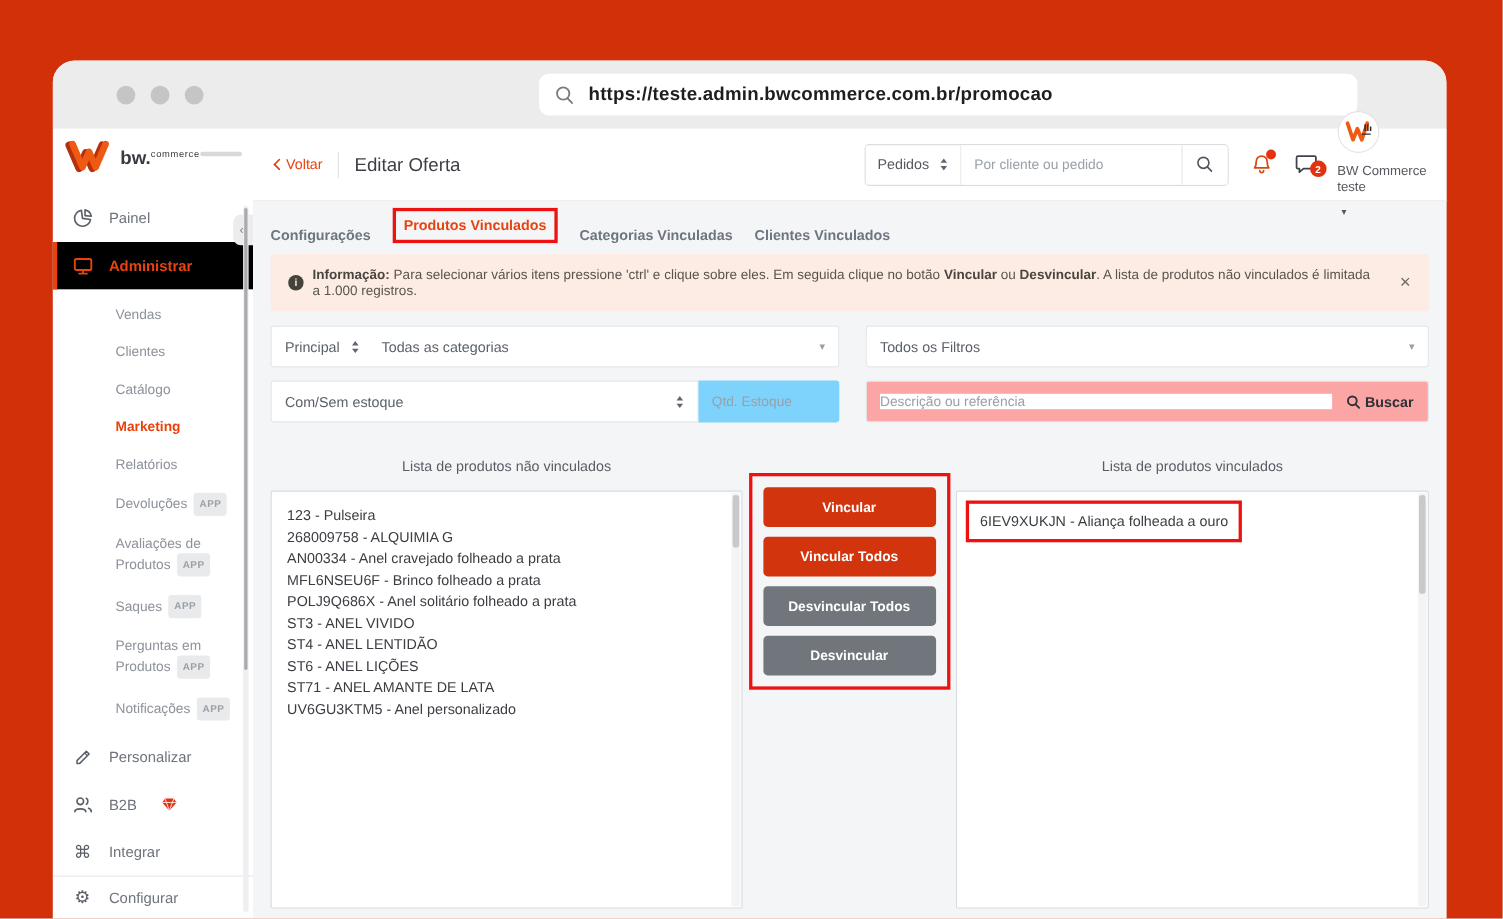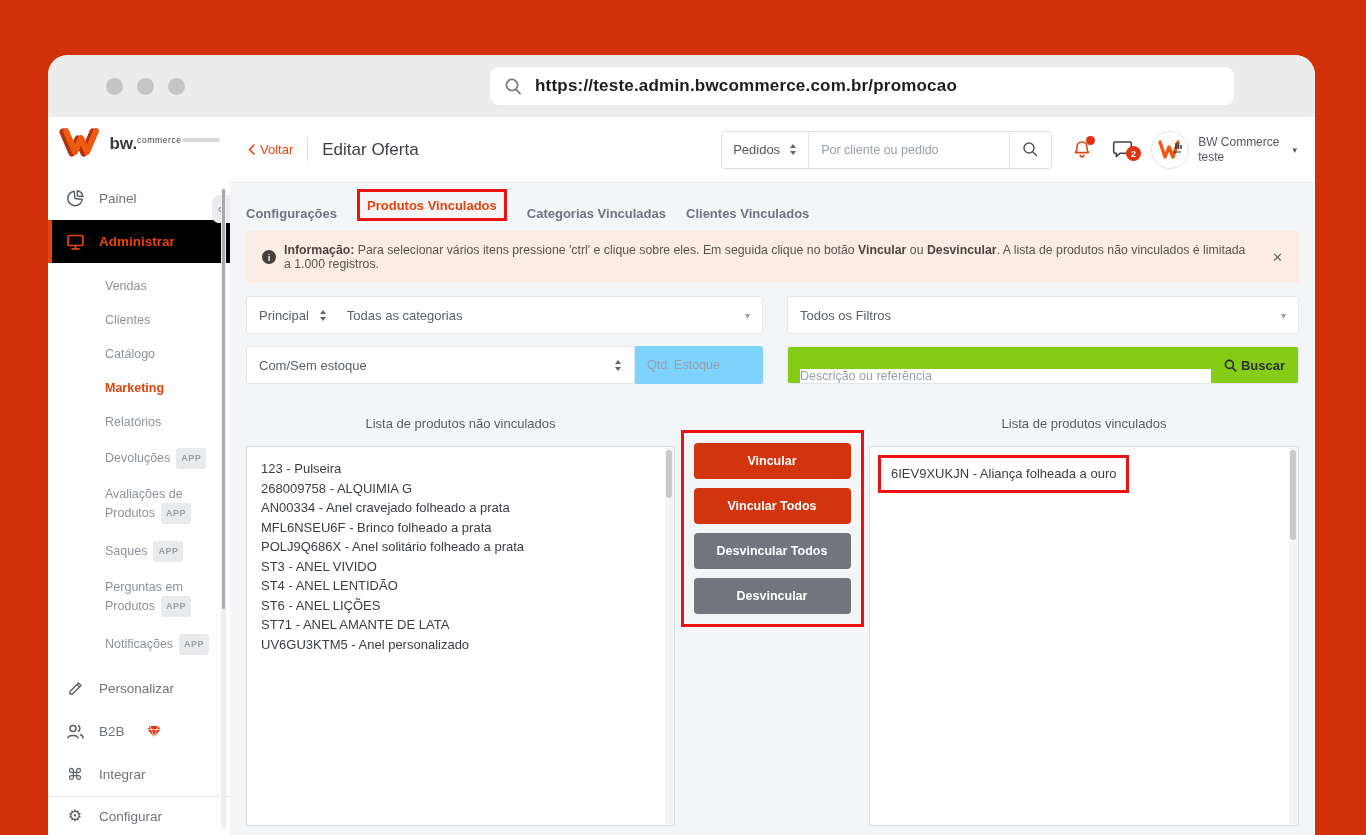--- a/index.html
+++ b/index.html
@@ -72,21 +72,21 @@
               font-family:inherit; color:#333; }
   .sg-input::placeholder { color:#9aa0a8; }
   .sg-btn { width:42px; border-left:1px solid #e3e6e9; display:flex; align-items:center;
             justify-content:center; background:#fff; cursor:pointer; }
 
   .hicon { position:relative; margin-left:20px; cursor:pointer; display:flex; }
   .bell-dot { position:absolute; right:-3px; top:-3px; width:9px; height:9px; border-radius:50%; background:#e33210; }
   .chat-badge { position:absolute; right:-8px; bottom:-2px; min-width:15px; height:15px; border-radius:8px;
                 background:#e33210; color:#fff; font-size:9px; font-weight:700; display:flex;
                 align-items:center; justify-content:center; padding:0 3px; }
-  .user { display:flex; align-items:center; margin-left:18px; gap:9px; cursor:pointer; }
+  .user { display:flex; margin-left:18px; gap:9px; cursor:pointer;flex-direction:column; }
   .avatar { width:38px; height:38px; border-radius:50%; background:#fff; border:1px solid #e3e3e6;
             display:flex; align-items:center; justify-content:center; overflow:hidden; }
   .user-name { font-size:12px; color:#55585e; line-height:15px; }
   .user-caret { font-size:9px; color:#55585e; margin-left:4px; }
 
   
   .tabs { height:38px; display:flex; align-items:flex-end; gap:20px; padding:0 16px; flex:0 0 auto; }
   .tab { font-size:13px; font-weight:700; color:#6e7580; cursor:pointer; white-space:nowrap; }
   .tab.active { color:#e8430f; }
   .ann-tab { border:3px solid #ec1212; padding:4px 7px; }
@@ -106,22 +106,22 @@
   .frow { display:grid; grid-template-columns:517px 1fr; column-gap:24px; margin-top:13px; }
   .fbox { background:#fff; border:1px solid #e4e7ea; border-radius:3px; height:38px;
           display:flex; align-items:center; padding:0 12px; font-size:13px; color:#5b6168; cursor:pointer; }
   .fbox .caret { margin-left:auto; color:#9aa0a8; font-size:10px; }
   .fgap { width:20px; }
   .fcell { display:flex; }
   .fsel { width:389px; }
   .qty-input { width:128px; height:38px; border:none; background:#7dd3fc; border-radius:0 3px 3px 0;
                padding:0 12px; font-size:12.5px; font-family:inherit; color:#444; outline:none; }
   .qty-input::placeholder { color:#9aa0a8; }
-  .desc-box { background:#84cc16; border:1px solid #e4e7ea; border-radius:3px; height:38px;
-              display:flex; align-items:flex-end; padding:0 0 0 12px; }
+  .desc-box { background:#fca5a5; border:1px solid #e4e7ea; border-radius:3px; height:38px;
+              display:flex; align-items:center; padding:0 0 0 12px; }
   .desc-input { flex:1; border:none; outline:none; font-size:12.5px; font-family:inherit; color:#444; }
   .desc-input::placeholder { color:#9aa0a8; }
   .buscar { display:flex; align-items:center; gap:4px; font-size:13px; font-weight:700; color:#2e3136;
             padding:0 13px; cursor:pointer; height:100%; }
 
   
   .lists { margin-top:32px; display:grid; grid-template-columns:429px 1fr 430px; }
   .list-title { text-align:center; font-size:13px; color:#595d63; height:30px; }
   .listbox { height:380px; background:#fff; border:1px solid #d8dbdf; border-radius:2px;
              padding:12px 22px 12px 14px; position:relative; overflow:hidden; font-size:13px;

